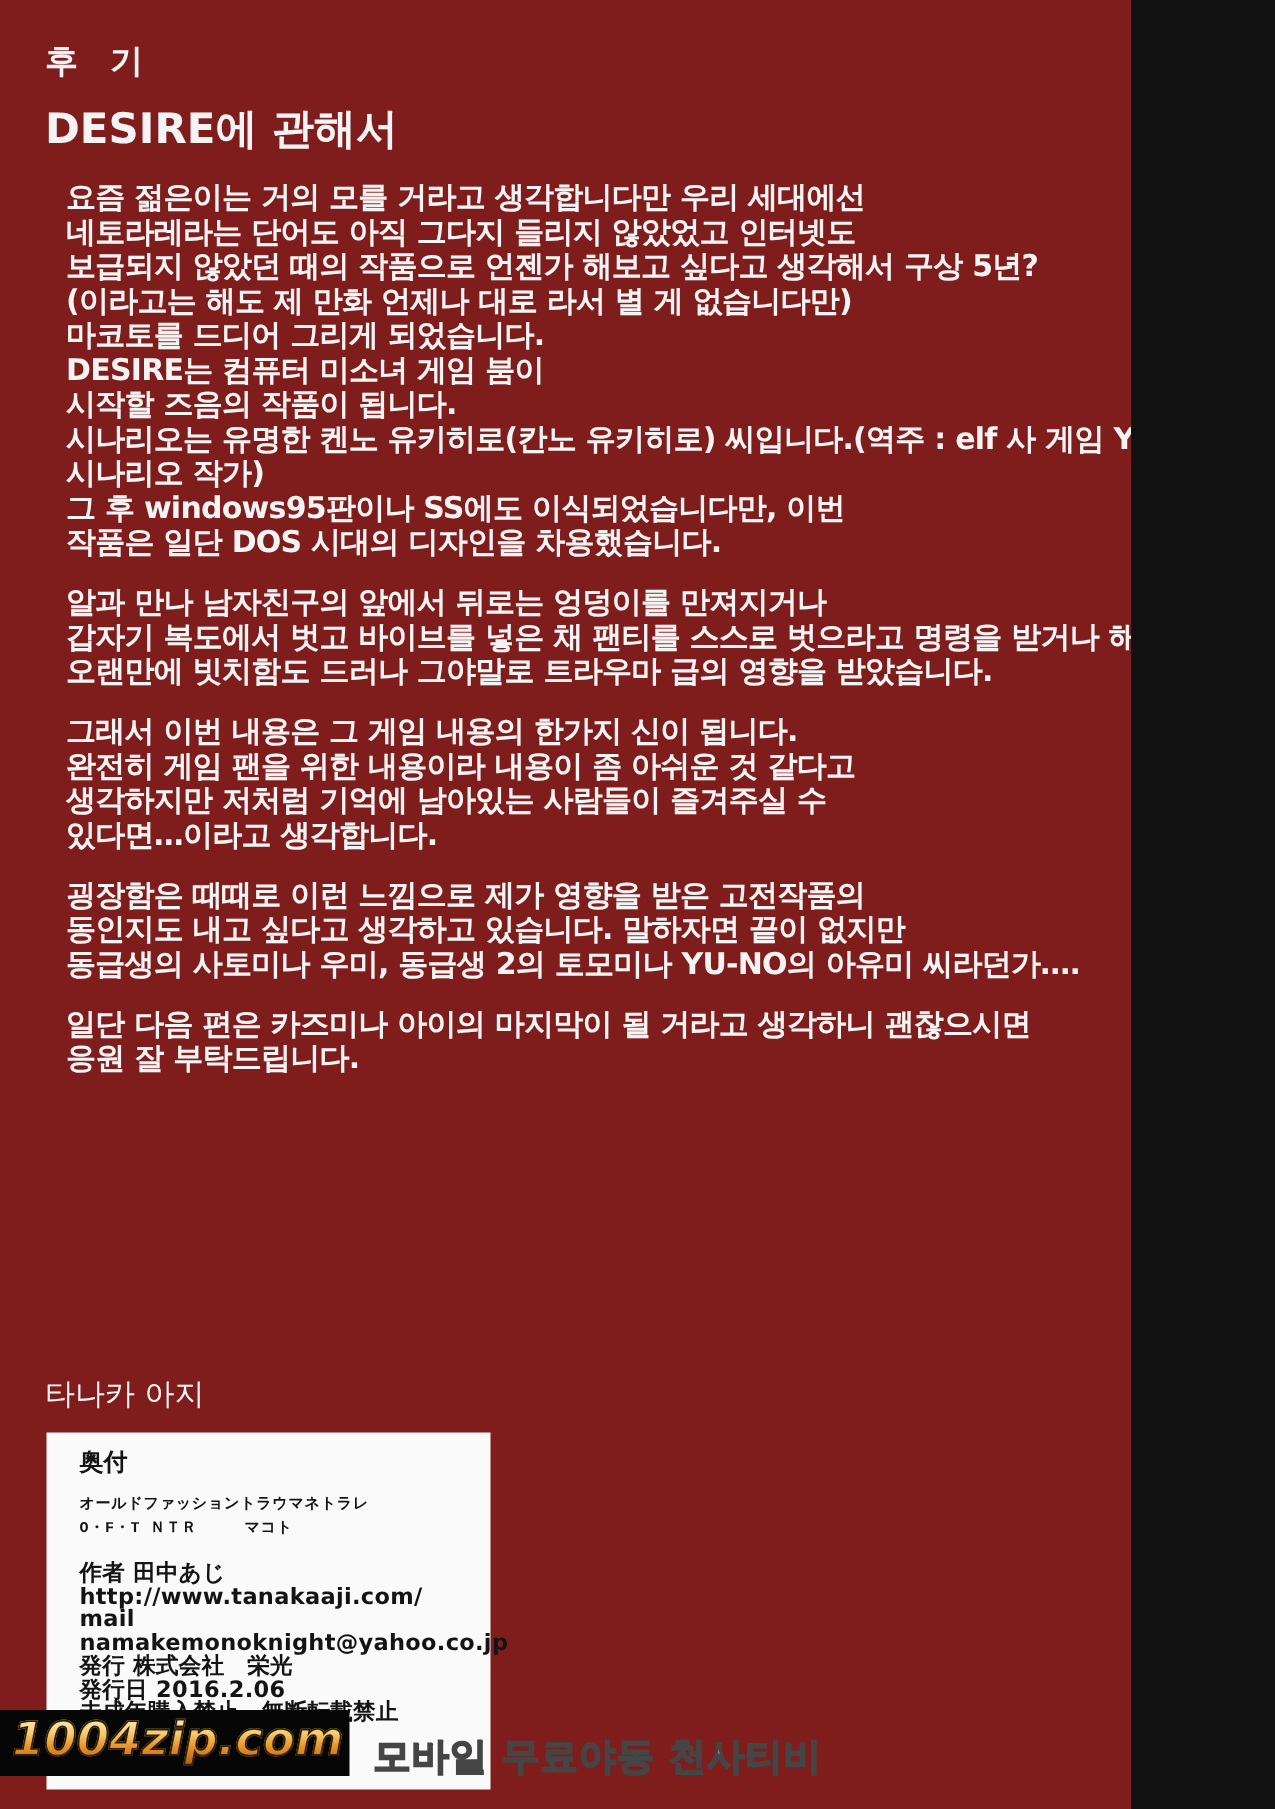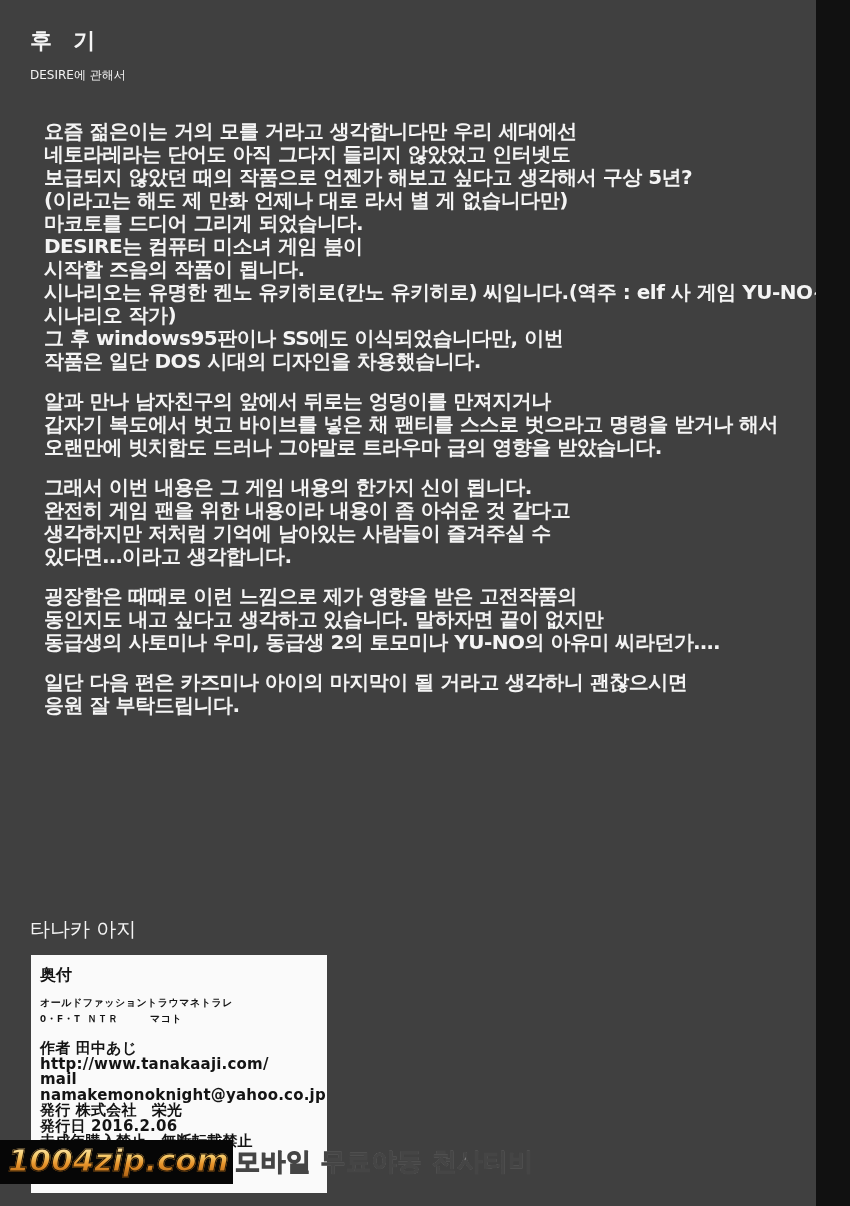--- a/index.html
+++ b/index.html
@@ -1,88 +1,88 @@
 <!DOCTYPE html>
 <html><head>
 <meta charset="utf-8">
 <style>
   html,body{margin:0;padding:0;background:#111;}
   .page{
     position:relative;
-    width:816px;height:1206px;
-    background:#404040;
+    width:754px;height:1206px;
+    background:#7f1d1d;
     overflow:hidden;
     font-family:"DejaVu Sans", sans-serif;
     color:#f4f4f4;
   }
   .title{
     position:absolute;left:30px;top:26px;
     font-size:22px;font-weight:700;letter-spacing:2px;
     white-space:pre;
   }
   .subtitle{
     position:absolute;left:30px;top:67px;
-    font-size:12px;font-weight:400;
+    font-size:28px;font-weight:700;
   }
   .body{
     position:absolute;left:30px;top:120px;width:812px;margin-left:14px;
   }
   .para{
     margin:0 0 17px 0;
     font-size:20px;font-weight:700;line-height:23px;
     white-space:pre-line;
     letter-spacing:-0.5px;
   }
   .signature{
     position:absolute;left:30px;top:916px;
     font-size:20px;font-weight:400;
   }
   .colophon{
     position:absolute;left:31px;top:955px;
     width:296px;height:238px;
     background:#fafafa;color:#141414;
     box-sizing:border-box;
-    padding:12px 8px 0 9px;
+    padding:12px 8px 0 22px;
     font-weight:700;
   }
   .colophon .heading{
     font-size:16px;line-height:16px;margin:0 0 13px 0;white-space:pre-line;
   }
   .colophon .block{
     font-size:10px;line-height:16px;margin:0 0 13px 0;white-space:pre-line;
     letter-spacing:0.5px;
     font-family:Liberation Mono, monospace;
   }
   .colophon .info{
     font-size:15px;line-height:15.5px;margin:0;white-space:pre-line;
     letter-spacing:0.2px;
   }
   .watermark{
     position:absolute;left:0;top:1140px;
-    display:flex;align-items:center;
+    display:flex;align-items:flex-end;
     z-index:5;
   }
   .wm-site{
     background:#060606;
     padding:5px 4px 9px 8px;
   }
   .wm-site-text{
     font-style:italic;font-weight:700;font-size:31px;line-height:30px;
     letter-spacing:0px;
     background:linear-gradient(180deg,#fdf4cf 0%,#f6cb6b 38%,#e8932a 62%,#a85d12 100%);
     -webkit-background-clip:text;background-clip:text;
     color:transparent;
     -webkit-text-stroke:1.2px #2e1d08;
   }
   .wm-tagline{
     font-weight:700;font-size:25px;line-height:26px;
     color:#e3e3e3;
     -webkit-text-stroke:1.1px #454545;
     letter-spacing:0.5px;
-    margin-left:2px;
+    margin-left:16px;
   }
 </style>
 </head>
 <body>
 
 <div class="page">
 
   <div class="title">후  기</div>
 
   <div class="subtitle">DESIRE에 관해서</div>

